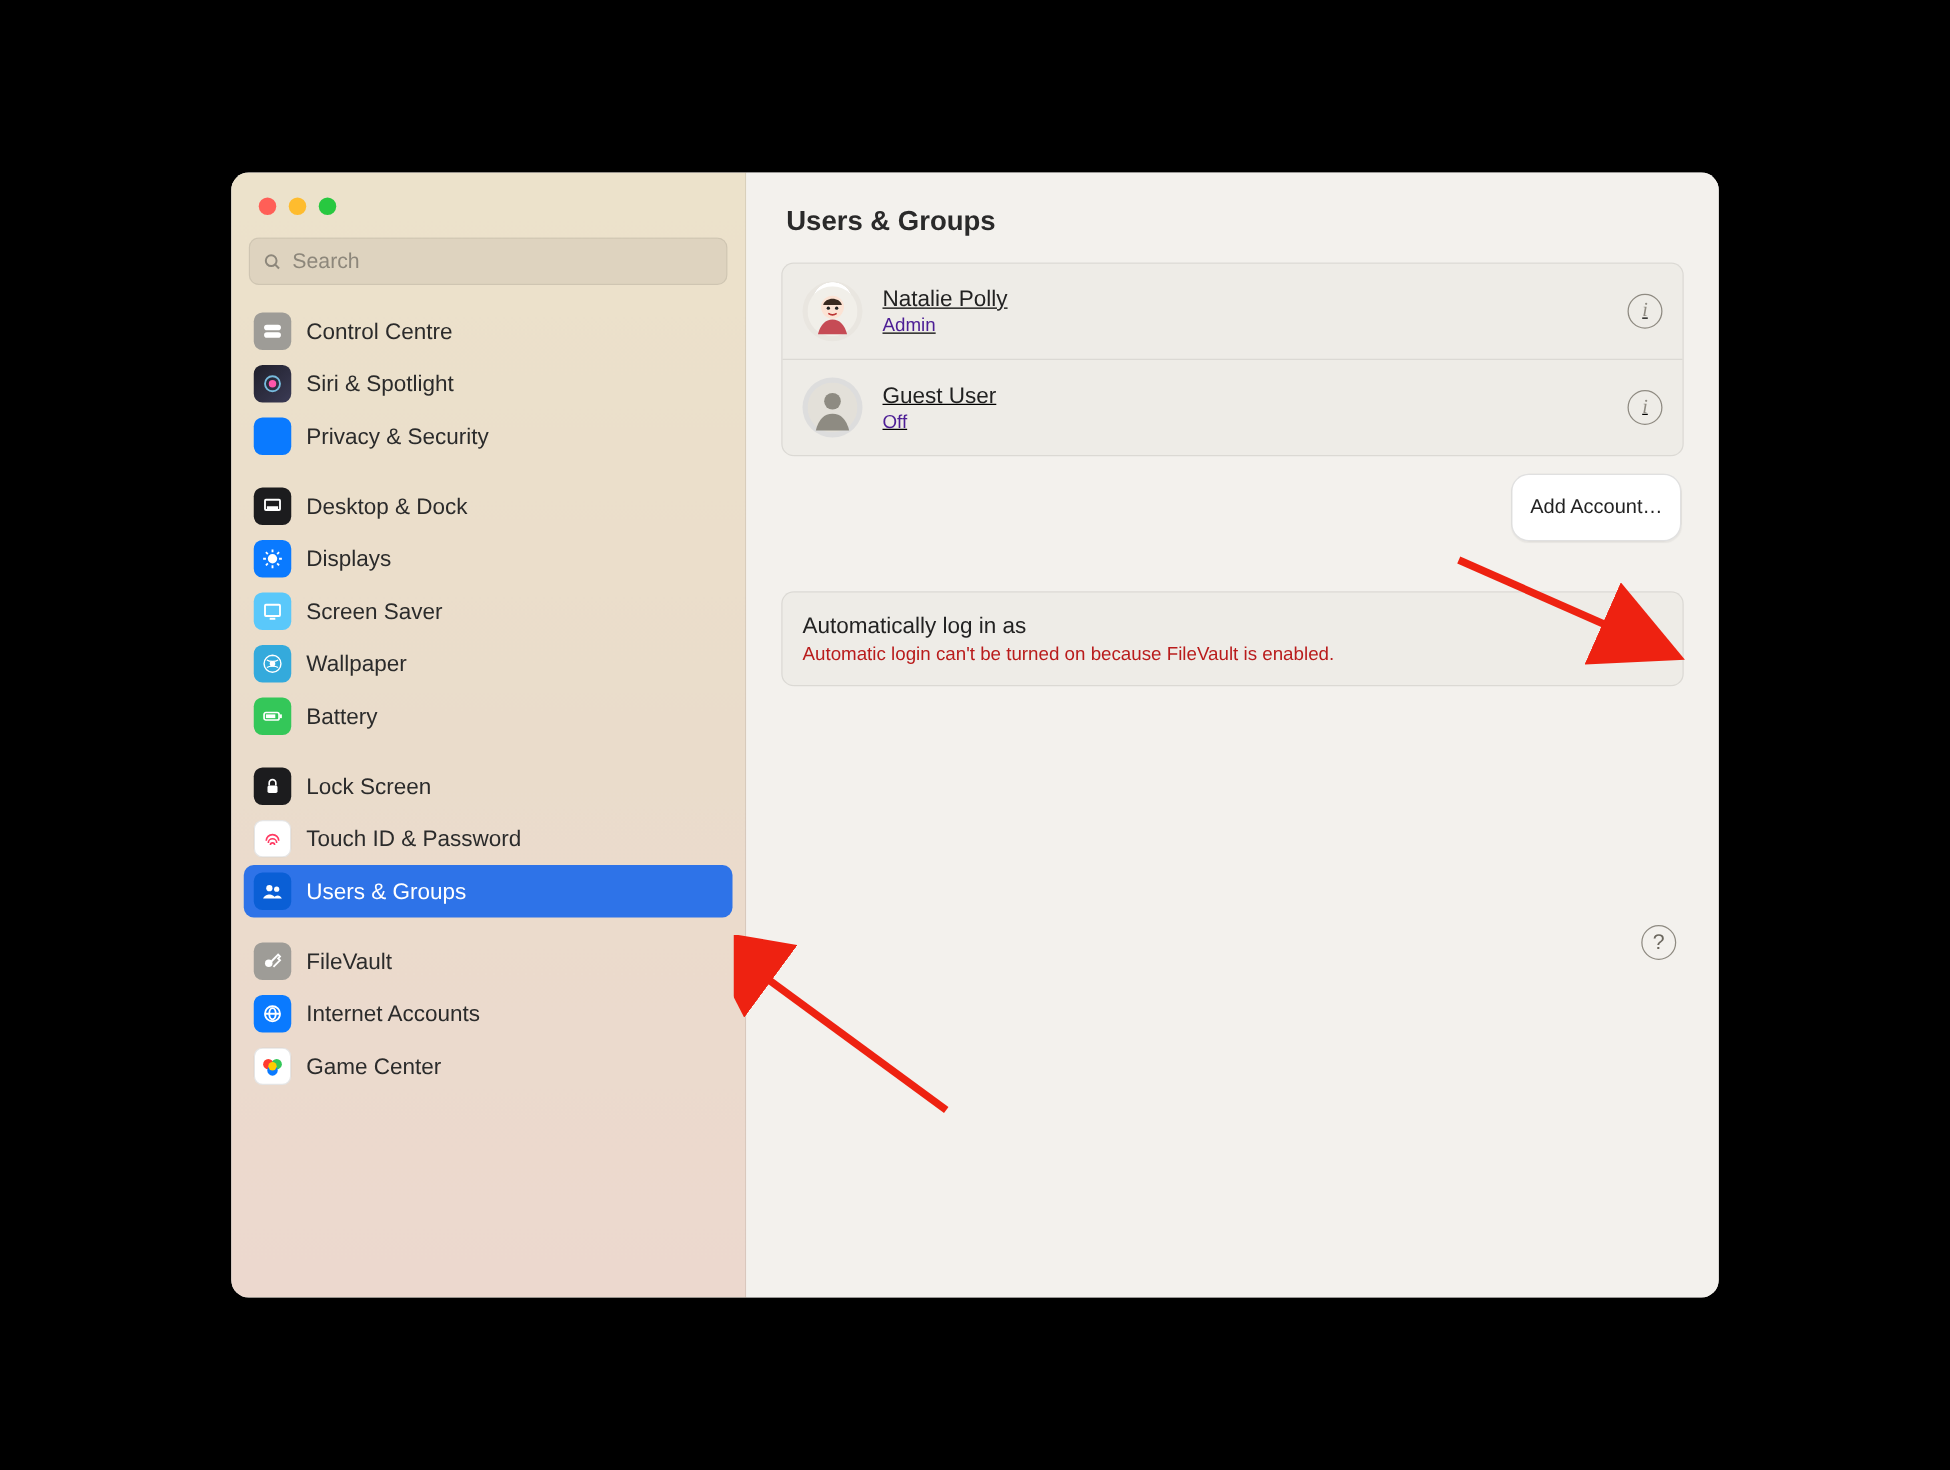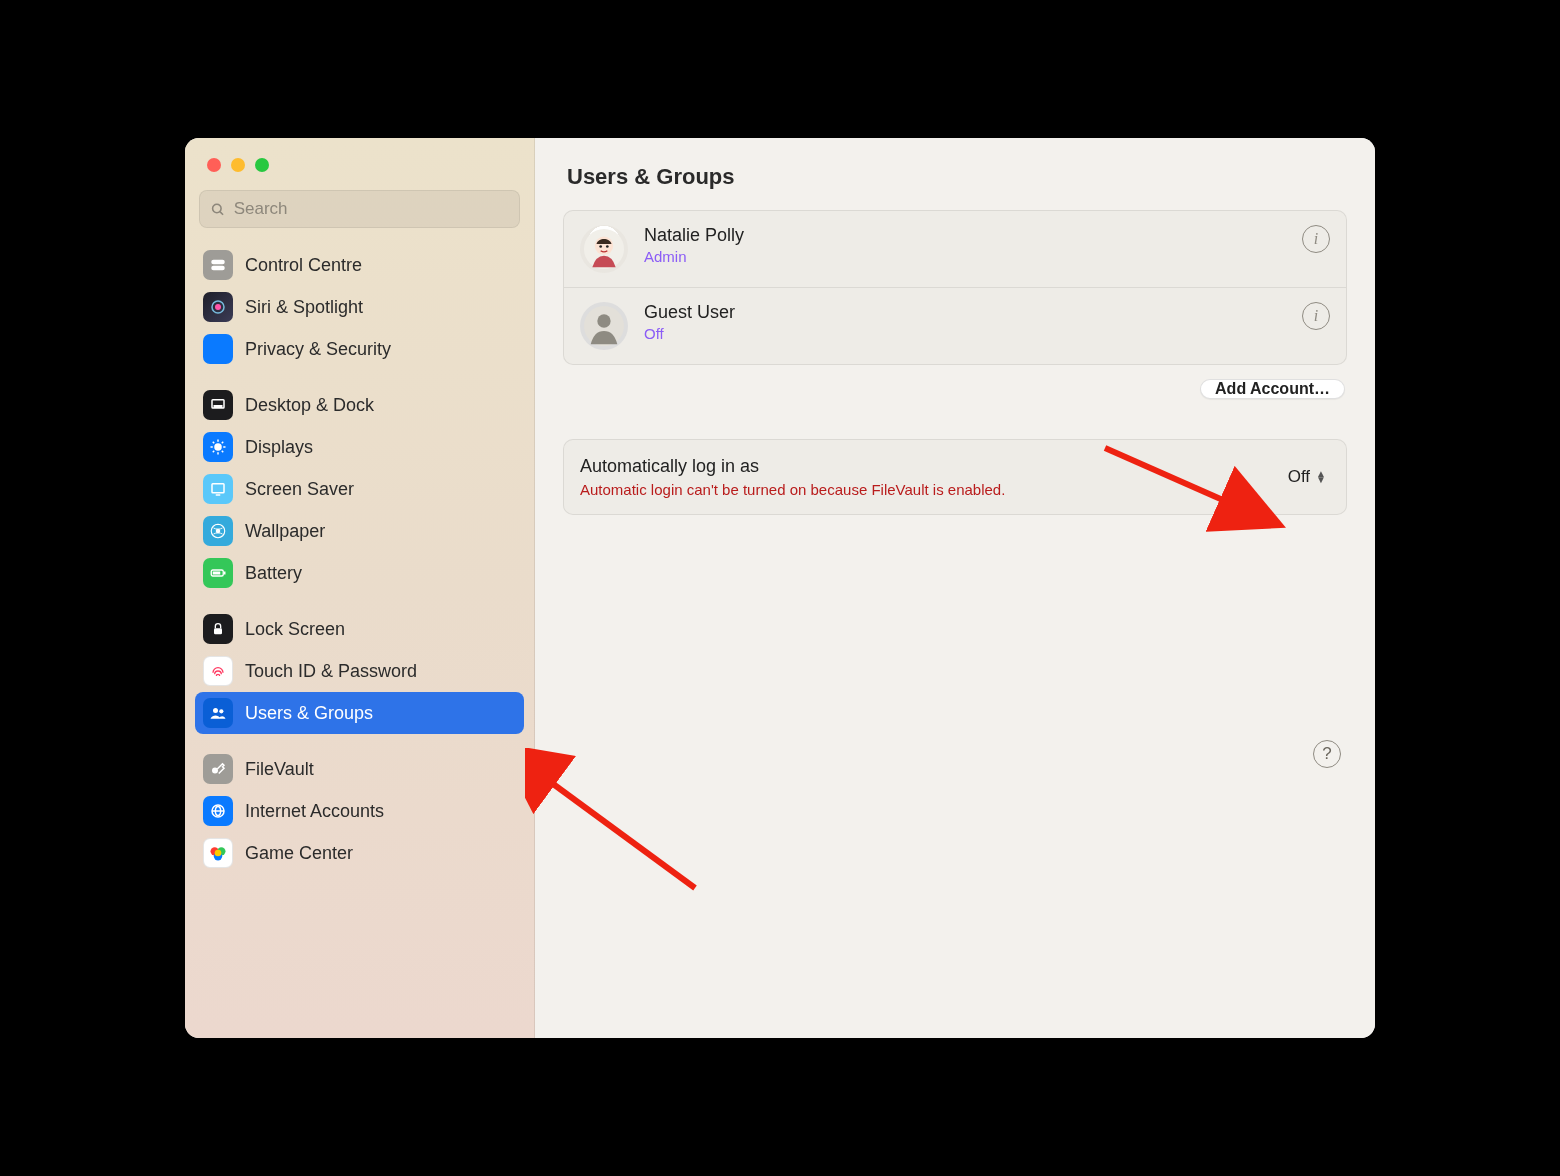--- a/index.html
+++ b/index.html
@@ -17,21 +17,21 @@
     height: 900px;
     background: #f3f1ed;
     border-radius: 14px;
     overflow: hidden;
     display: flex;
     box-shadow: 0 30px 60px rgba(0,0,0,0.5), 0 0 0 1px rgba(0,0,0,0.05);
     position: relative;
   }
   
   .sidebar {
-    width: 350px;
+    width: 412px;
     background: linear-gradient(#ece2cb, #eadccb 50%, #ecd8ce);
     border-right: 1px solid rgba(0,0,0,0.08);
     padding: 20px 0 0 0;
     overflow: hidden;
   }
   .traffic {
     display: flex;
     gap: 10px;
     padding: 0 0 18px 22px;
   }
@@ -92,55 +92,55 @@
     color:#2a2a2a;
     margin: 0 0 20px 4px;
   }
   .panel {
     background:#eeece7;
     border: 1px solid rgba(0,0,0,0.08);
     border-radius: 10px;
     overflow:hidden;
   }
   .user-row {
-    display:flex; gap:16px;
+    display:flex; align-items:center; gap:16px;
     padding: 14px 16px;
     border-bottom: 1px solid rgba(0,0,0,0.08);
+    text-decoration: underline;
   }
   .user-row:last-child { border-bottom:none; }
   .avatar {
     width:48px; height:48px; border-radius:50%;
     background:#ddd;
     display:flex; align-items:center; justify-content:center;
     overflow:hidden;
   }
   .avatar.personal { background: radial-gradient(circle at 50% 35%, #fff 0 40%, #e9e6e0 41%); }
   .avatar svg { width:40px; height:40px; }
   .user-text { flex:1; }
   .user-name { font-size:18px; color:#222; }
-  .user-sub { font-size:15px; color:#8b5cf6; margin-top:2px; }
+  .user-sub { font-size:15px; color:#4c1d95; margin-top:2px; }
   .info-btn {
     width:28px;height:28px;border-radius:50%;
     border:1.6px solid #8f8b82; color:#8f8b82;
     display:flex;align-items:center;justify-content:center;
     background:transparent;
     font-family: Georgia, serif; font-style:italic; font-size:16px;
     cursor:pointer;
   }
   .actions-right { display:flex; justify-content:flex-end; margin:14px 2px 40px 0; }
   .btn {
     background:#fff;
     border:1px solid rgba(0,0,0,0.12);
     border-radius:14px;
-    padding: 0 14px;
+    padding: 17px 14px;
     font-size:16px;
     color:#222;
     box-shadow: 0 1px 1px rgba(0,0,0,0.05);
     cursor:pointer;
-    font-weight:bold;
   }
   .setting-row {
     display:flex; align-items:center;
     padding: 16px;
     border-bottom: 1px solid rgba(0,0,0,0.08);
     gap: 12px;
   }
   .setting-row:last-child { border-bottom:none; }
   .setting-label { font-size:18px; color:#222; }
   .setting-sub { font-size:15px; color:#b91c1c; margin-top:4px; }

